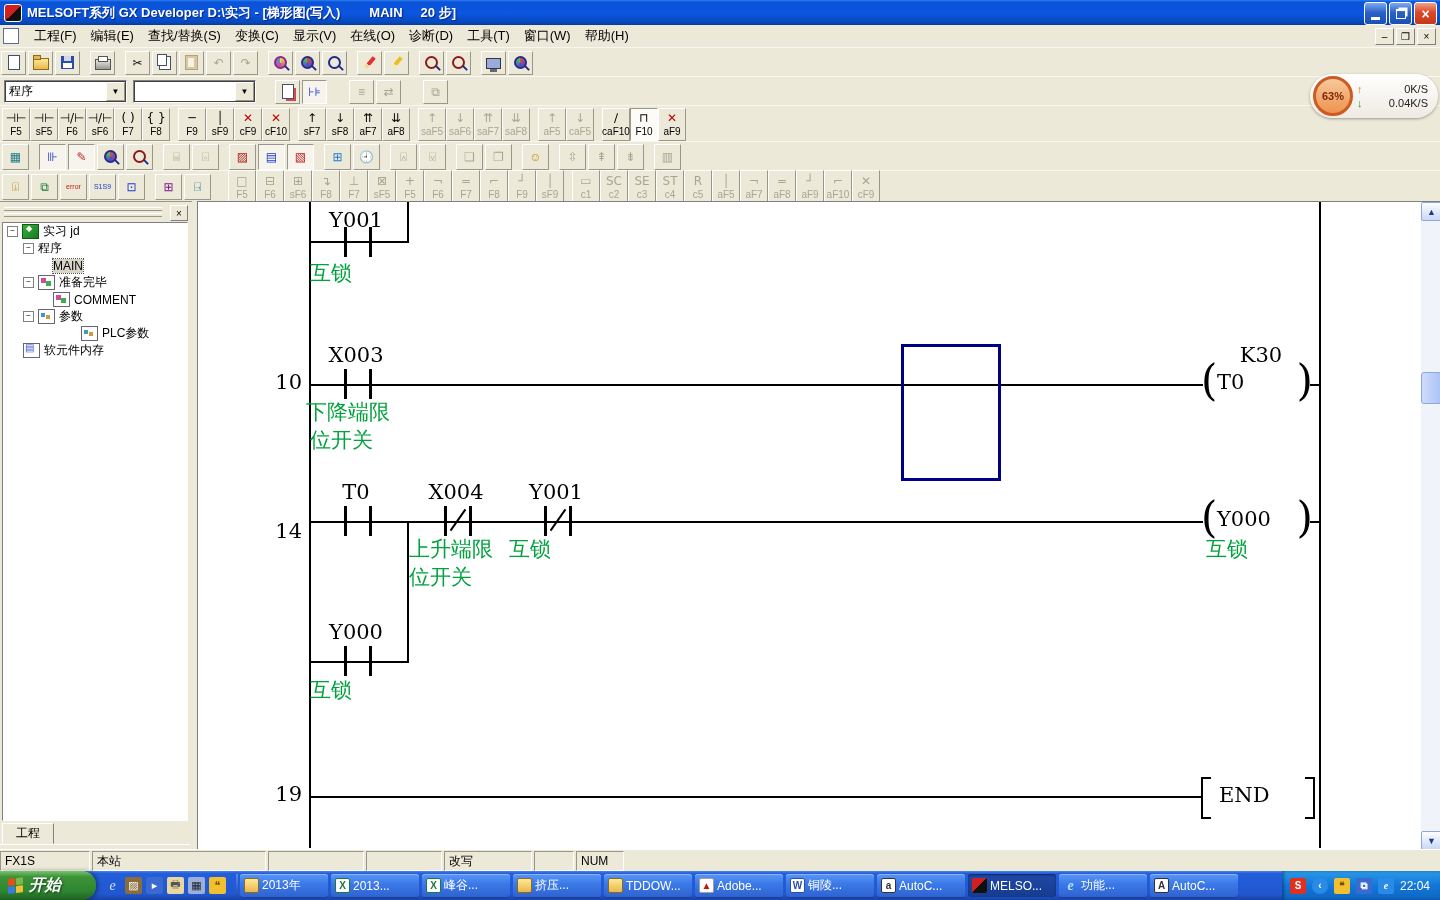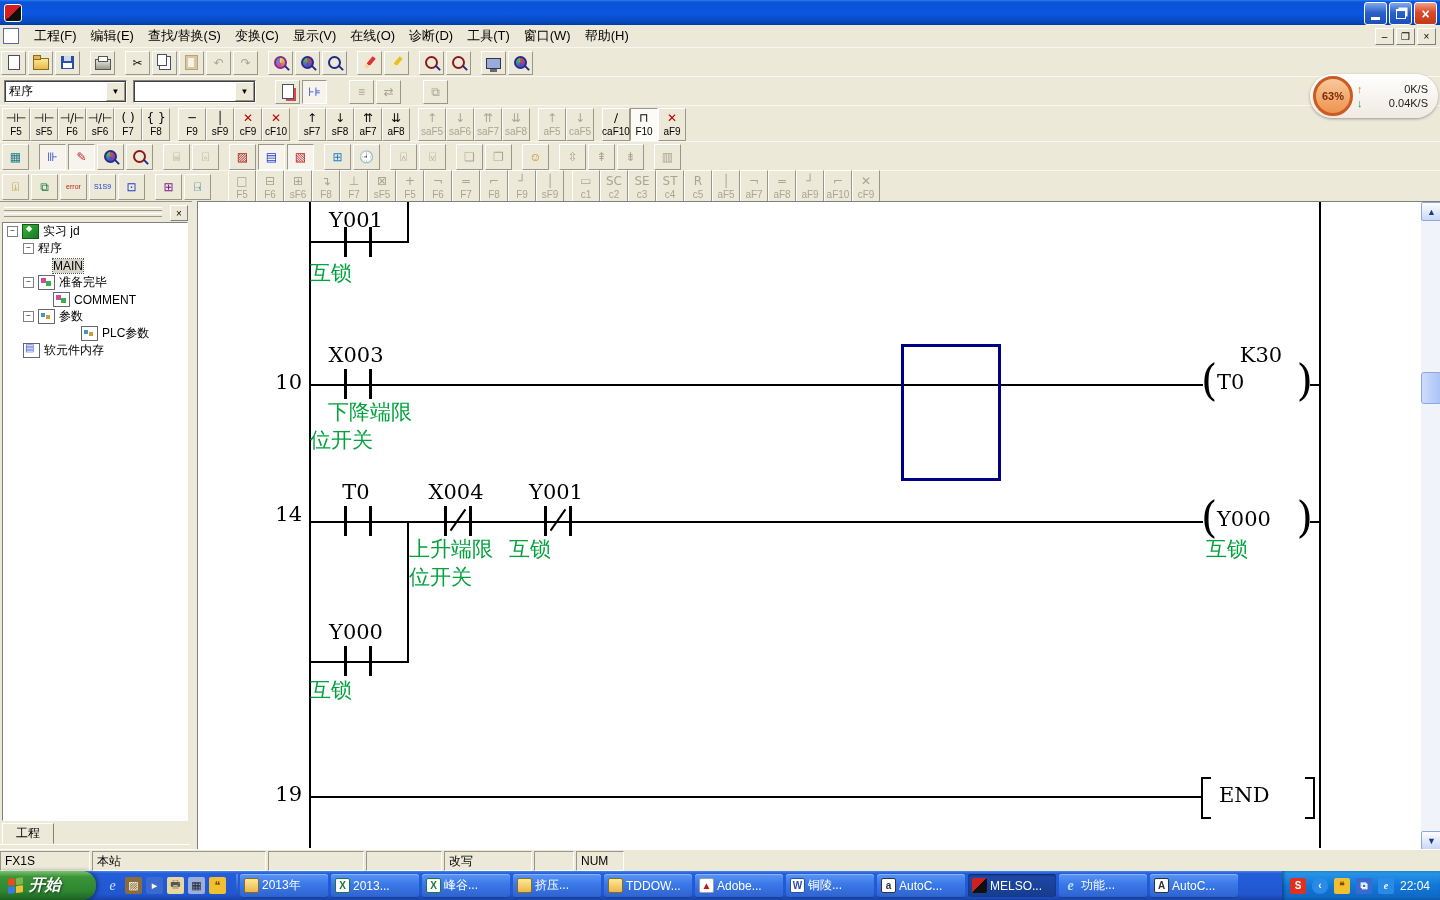--- a/index.html
+++ b/index.html
@@ -167,20 +167,21 @@
   .wrates div{display:flex;justify-content:space-between;padding-right:10px;}
   .pre{white-space:pre;}
 </style>
 </head>
 <body>
 
 <div id="screen">
 
   <div class="titlebar">
     <div class="appicon"></div>
+    <span class="ttl pre">MELSOFT系列 GX Developer D:\实习 - [梯形图(写入)        MAIN     20 步]</span>
     <div class="winbtns">
       <div class="wbtn">
           <span class="minbar"></span>
         </div>
       <div class="wbtn">
           <span class="rest"></span>
         </div>
       <div class="wbtn close">×</div>
     </div>
   </div>
@@ -649,30 +650,30 @@
     <div class="hline" style="left:111px;top:39px;width:100px;"></div>
     <div class="vline" style="left:209px;top:0;height:41px;"></div>
     <div class="contact" style="left:146px;top:25px;"></div>
     <div class="cmt-g" style="left:112px;top:57px;">互锁</div>
 
     <div class="step" style="left:40px;top:168px;">10</div>
     <div class="hline" style="left:111px;top:182px;width:894px;"></div>
     <div class="hline" style="left:1112px;top:182px;width:11px;"></div>
     <div class="dlabel" style="left:108px;top:141px;">X003</div>
     <div class="contact" style="left:146px;top:167px;"></div>
-    <div class="cmt-g" style="left:130px;top:196px;">下降端限</div>
+    <div class="cmt-g" style="left:108px;top:196px;">下降端限</div>
     <div class="cmt-g" style="left:112px;top:224px;">位开关</div>
     <div class="dlabel" style="left:1013px;top:141px;">K30</div>
     <div class="coil" style="left:1003px;top:161px;">
       <span class="dev">T0</span>
     </div>
 
     <div class="cursorbox" style="left:703px;top:142px;width:94px;height:131px;"></div>
 
-    <div class="step" style="left:40px;top:300px;">14</div>
+    <div class="step" style="left:40px;top:317px;">14</div>
     <div class="hline" style="left:111px;top:319px;width:894px;"></div>
     <div class="hline" style="left:1112px;top:319px;width:11px;"></div>
     <div class="dlabel" style="left:108px;top:278px;">T0</div>
     <div class="contact" style="left:146px;top:304px;"></div>
     <div class="dlabel" style="left:208px;top:278px;">X004</div>
     <div class="contact nc" style="left:246px;top:304px;"></div>
     <div class="dlabel" style="left:308px;top:278px;">Y001</div>
     <div class="contact nc" style="left:346px;top:304px;"></div>
     <div class="cmt-g" style="left:211px;top:333px;">上升端限</div>
     <div class="cmt-g" style="left:211px;top:361px;">位开关</div>

